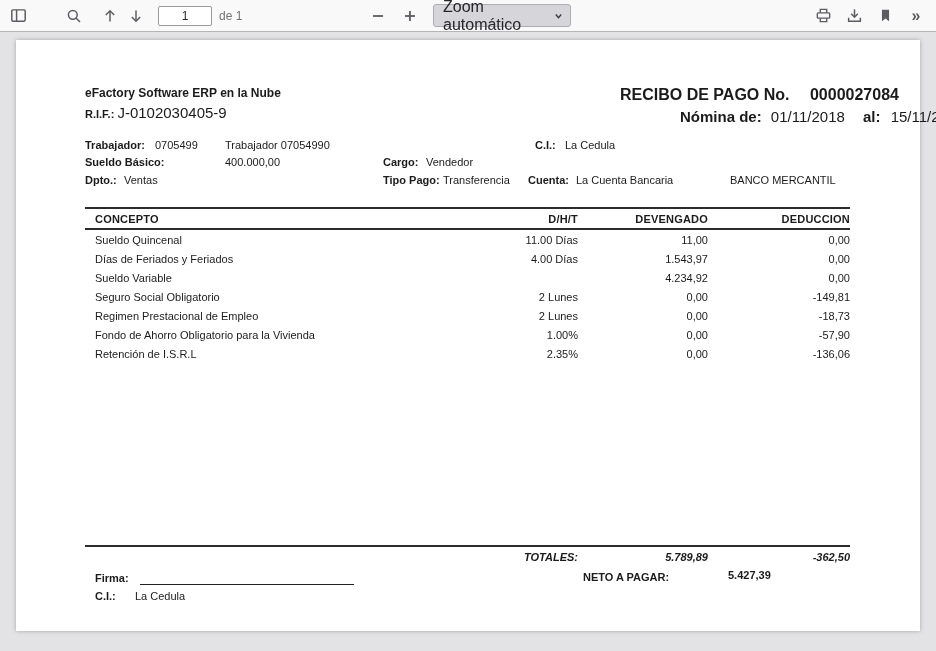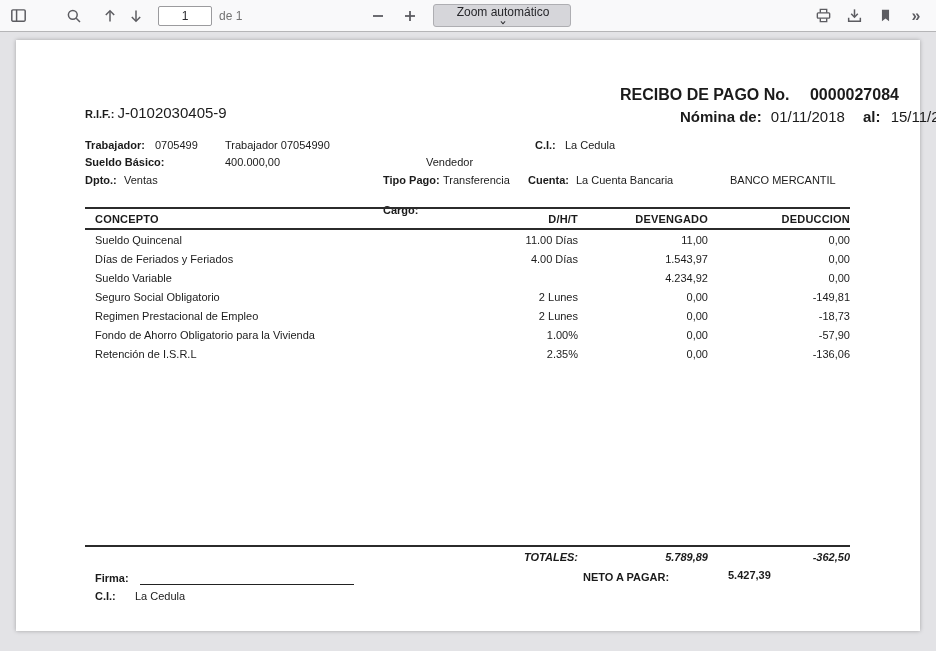--- a/index.html
+++ b/index.html
@@ -8,21 +8,21 @@
 
   
   .toolbar { position:relative; height:32px; background:#f9f9fa; border-bottom:1px solid #b5b5b7; display:flex; align-items:center; z-index:2; }
   .tb-left { display:flex; align-items:center; padding-left:5px; }
   .tb-center { position:absolute; left:50%; transform:translateX(-50%); display:flex; align-items:center; }
   .tb-right { margin-left:auto; display:flex; align-items:center; gap:5px; padding-right:7px; }
   .tb-btn { width:26px; height:26px; display:flex; align-items:center; justify-content:center; background:transparent; border:none; border-radius:2px; padding:0; cursor:default; }
   .tb-btn svg { display:block; }
   .page-input { width:54px; height:20px; border:1px solid #9b9b9e; background:#fff; text-align:center; font-size:12px; color:#2a2a2e; margin:0 7px 0 9px; border-radius:2px; font-family:"Liberation Sans", sans-serif; }
   .page-count { font-size:12px; color:#737373; }
-  .zoom-select { display:flex; align-items:center; justify-content:space-between; width:138px; height:23px; margin-left:10px; padding:0 7px 0 9px; background:#d6d6da; border:1px solid #aeaeb2; border-radius:3px; font-size:12px; color:#26262a; cursor:default;flex-direction:column; }
+  .zoom-select { display:flex; align-items:center; justify-content:space-between; width:138px; height:23px; margin-left:10px; padding:0 7px 0 9px; background:#d6d6da; border:1px solid #aeaeb2; border-radius:3px; font-size:16px; color:#26262a; cursor:default; }
   .more-glyph { font-size:16px; font-weight:bold; color:#5c5c61; line-height:1; }
 
   
   .viewer { height:619px; overflow:hidden; }
   .page { position:relative; width:904px; height:591px; margin:8px auto 0; background:#fff; box-shadow:0 0 4px rgba(0,0,0,.28); font-size:11px; color:#1b1b1b; }
   .abs { position:absolute; white-space:nowrap; }
   .b { font-weight:bold; }
   .sm { font-size:15px; }
 
   
@@ -113,20 +113,21 @@
     </button>
     <button class="tb-btn">
       <span class="more-glyph">»</span>
     </button>
   </div>
 </header>
 
 <main class="viewer">
   <div class="page">
 
+    <span class="abs b" style="left:69px; top:46px; font-size:12px;">eFactory Software ERP en la Nube</span>
     <div class="abs" style="left:69px; top:64px;">
       <span class="b">R.I.F.:</span>
       <span class="sm">J-0102030405-9</span>
     </div>
     <div class="abs" style="left:604px; top:46px; font-size:16px;">
       <span class="b">RECIBO DE PAGO No.</span>
       <span class="b" style="margin-left:16px">0000027084</span>
     </div>
     <div class="abs sm" style="left:634px; top:68px;margin-left:30px;">
       <span class="b">Nómina de:</span>
@@ -136,21 +137,21 @@
     </div>
 
     <span class="abs b" style="left:69px;  top:99px;">Trabajador:</span>
     <span class="abs" style="left:139px; top:99px;">0705499</span>
     <span class="abs" style="left:209px; top:99px;">Trabajador 07054990</span>
     <span class="abs b" style="left:519px; top:99px;">C.I.:</span>
     <span class="abs" style="left:549px; top:99px;">La Cedula</span>
 
     <span class="abs b" style="left:69px;  top:116px;">Sueldo Básico:</span>
     <span class="abs" style="left:209px; top:116px;">400.000,00</span>
-    <span class="abs b" style="left:367px; top:116px;margin-top:48px;">Cargo:</span>
+    <span class="abs b" style="left:367px; top:116px;">Cargo:</span>
     <span class="abs" style="left:410px; top:116px;">Vendedor</span>
 
     <span class="abs b" style="left:69px;  top:134px;">Dpto.:</span>
     <span class="abs" style="left:108px; top:134px;">Ventas</span>
     <span class="abs b" style="left:367px; top:134px;">Tipo Pago:</span>
     <span class="abs" style="left:427px; top:134px;">Transferencia</span>
     <span class="abs b" style="left:512px; top:134px;">Cuenta:</span>
     <span class="abs" style="left:560px; top:134px;">La Cuenta Bancaria</span>
     <span class="abs" style="left:714px; top:134px;">BANCO MERCANTIL</span>
 

